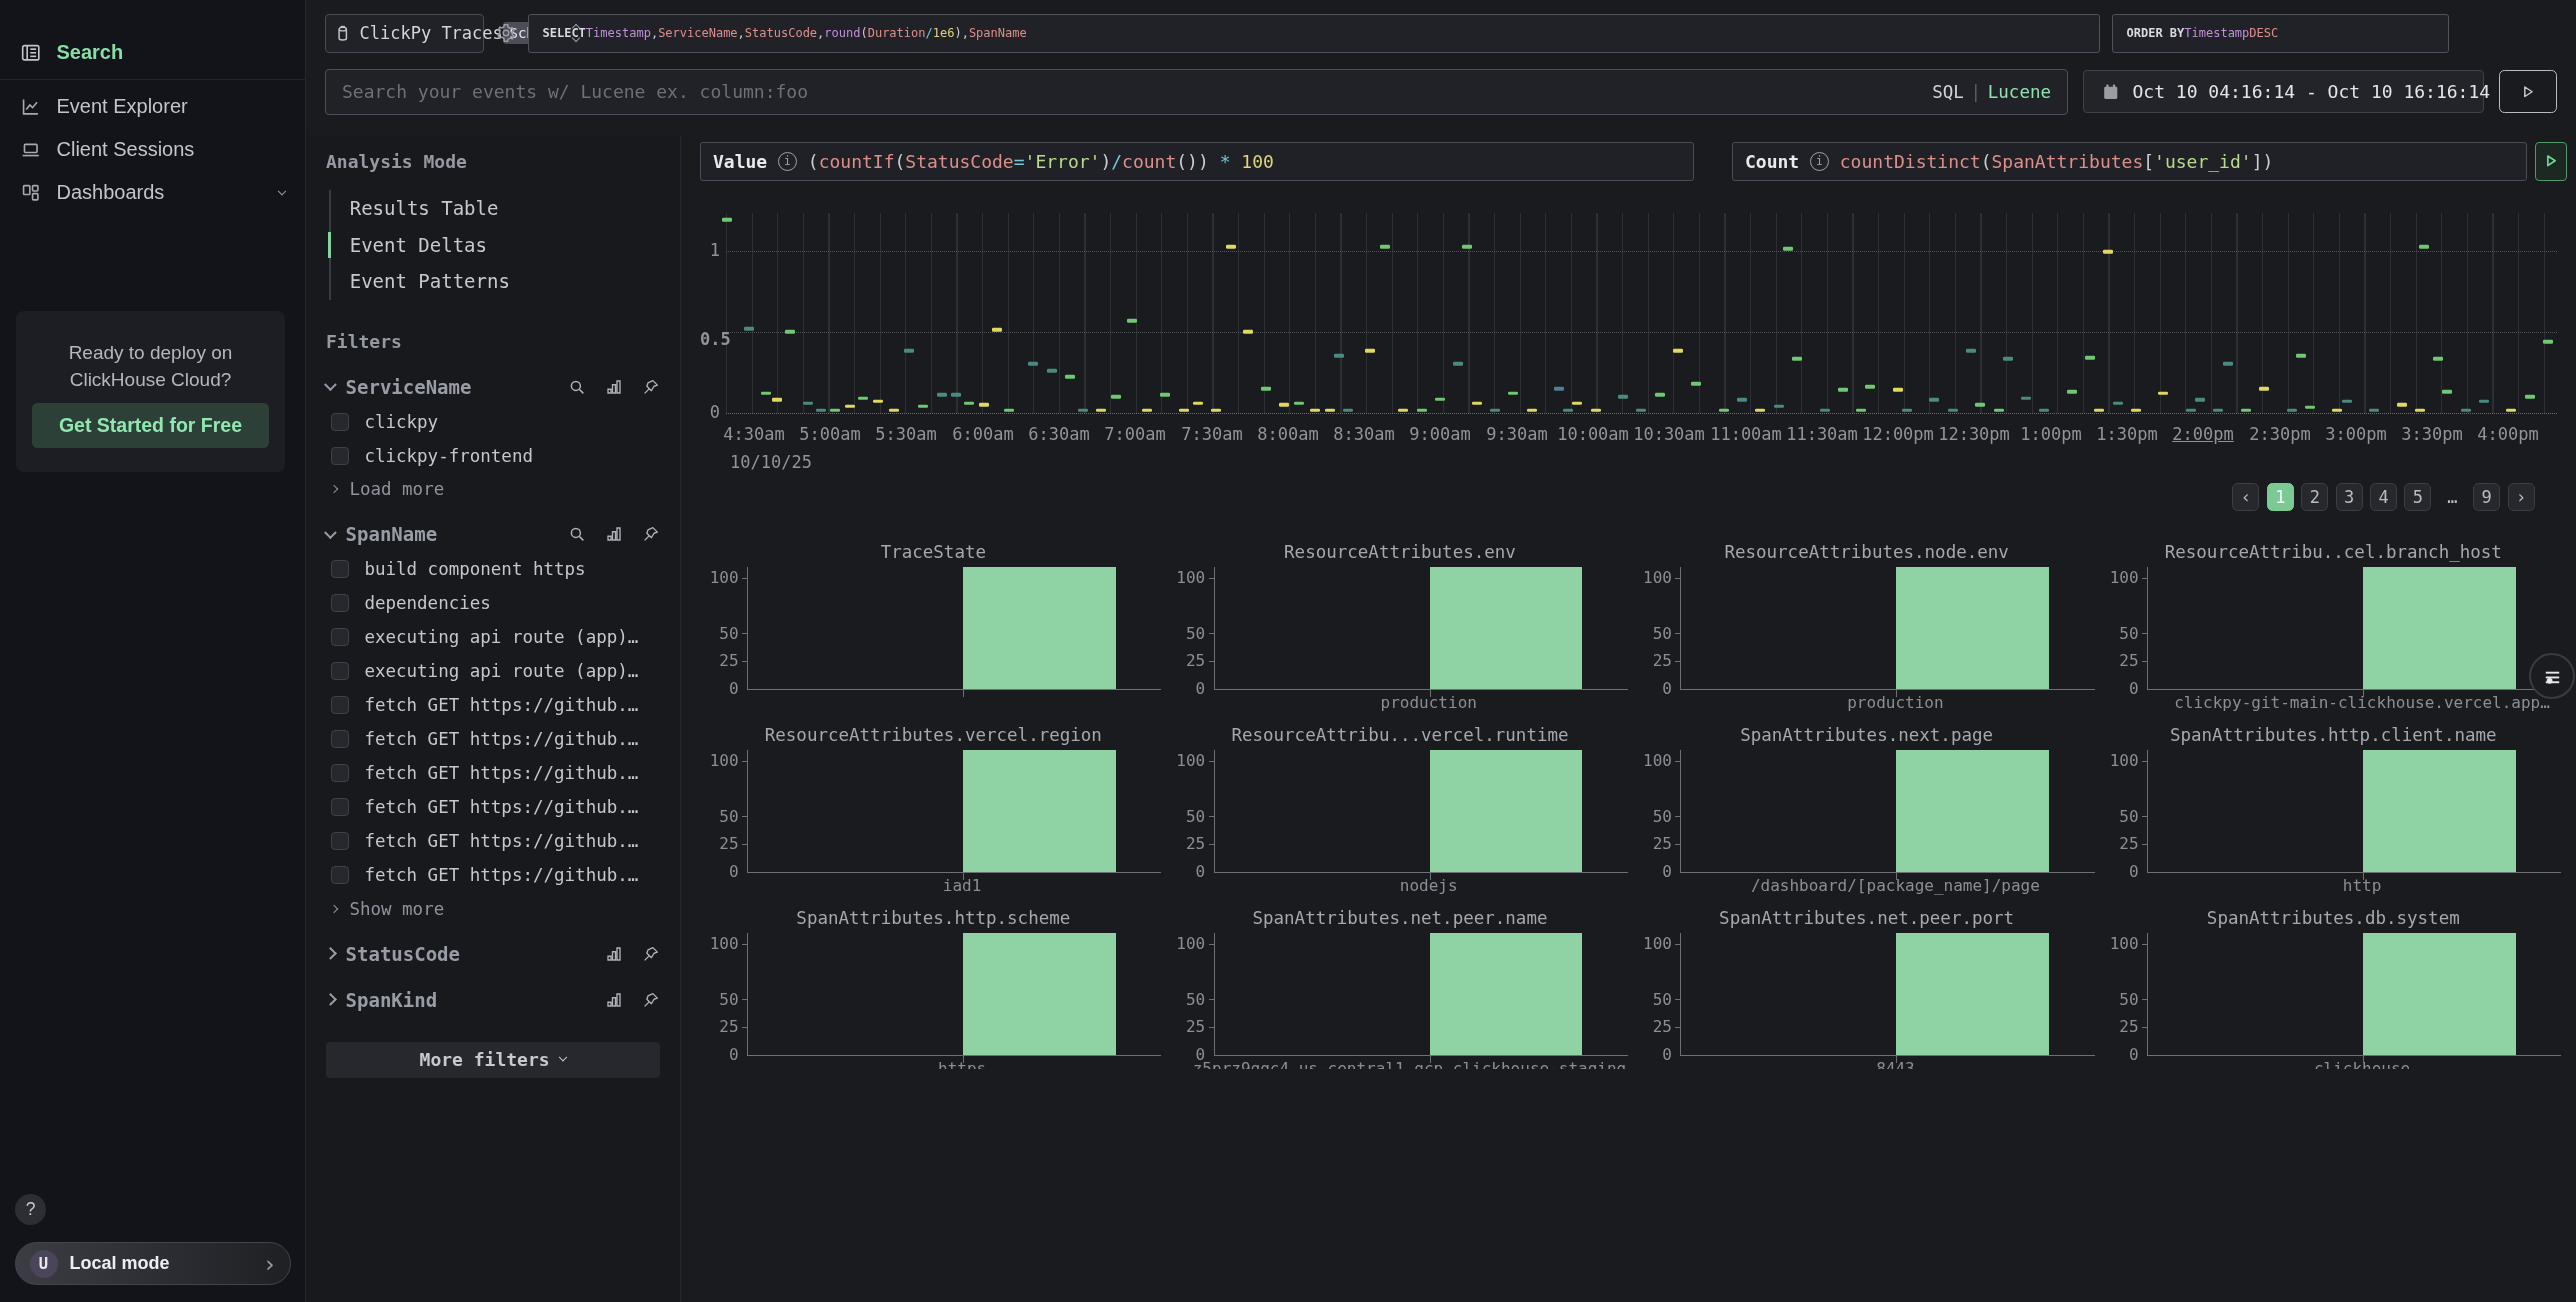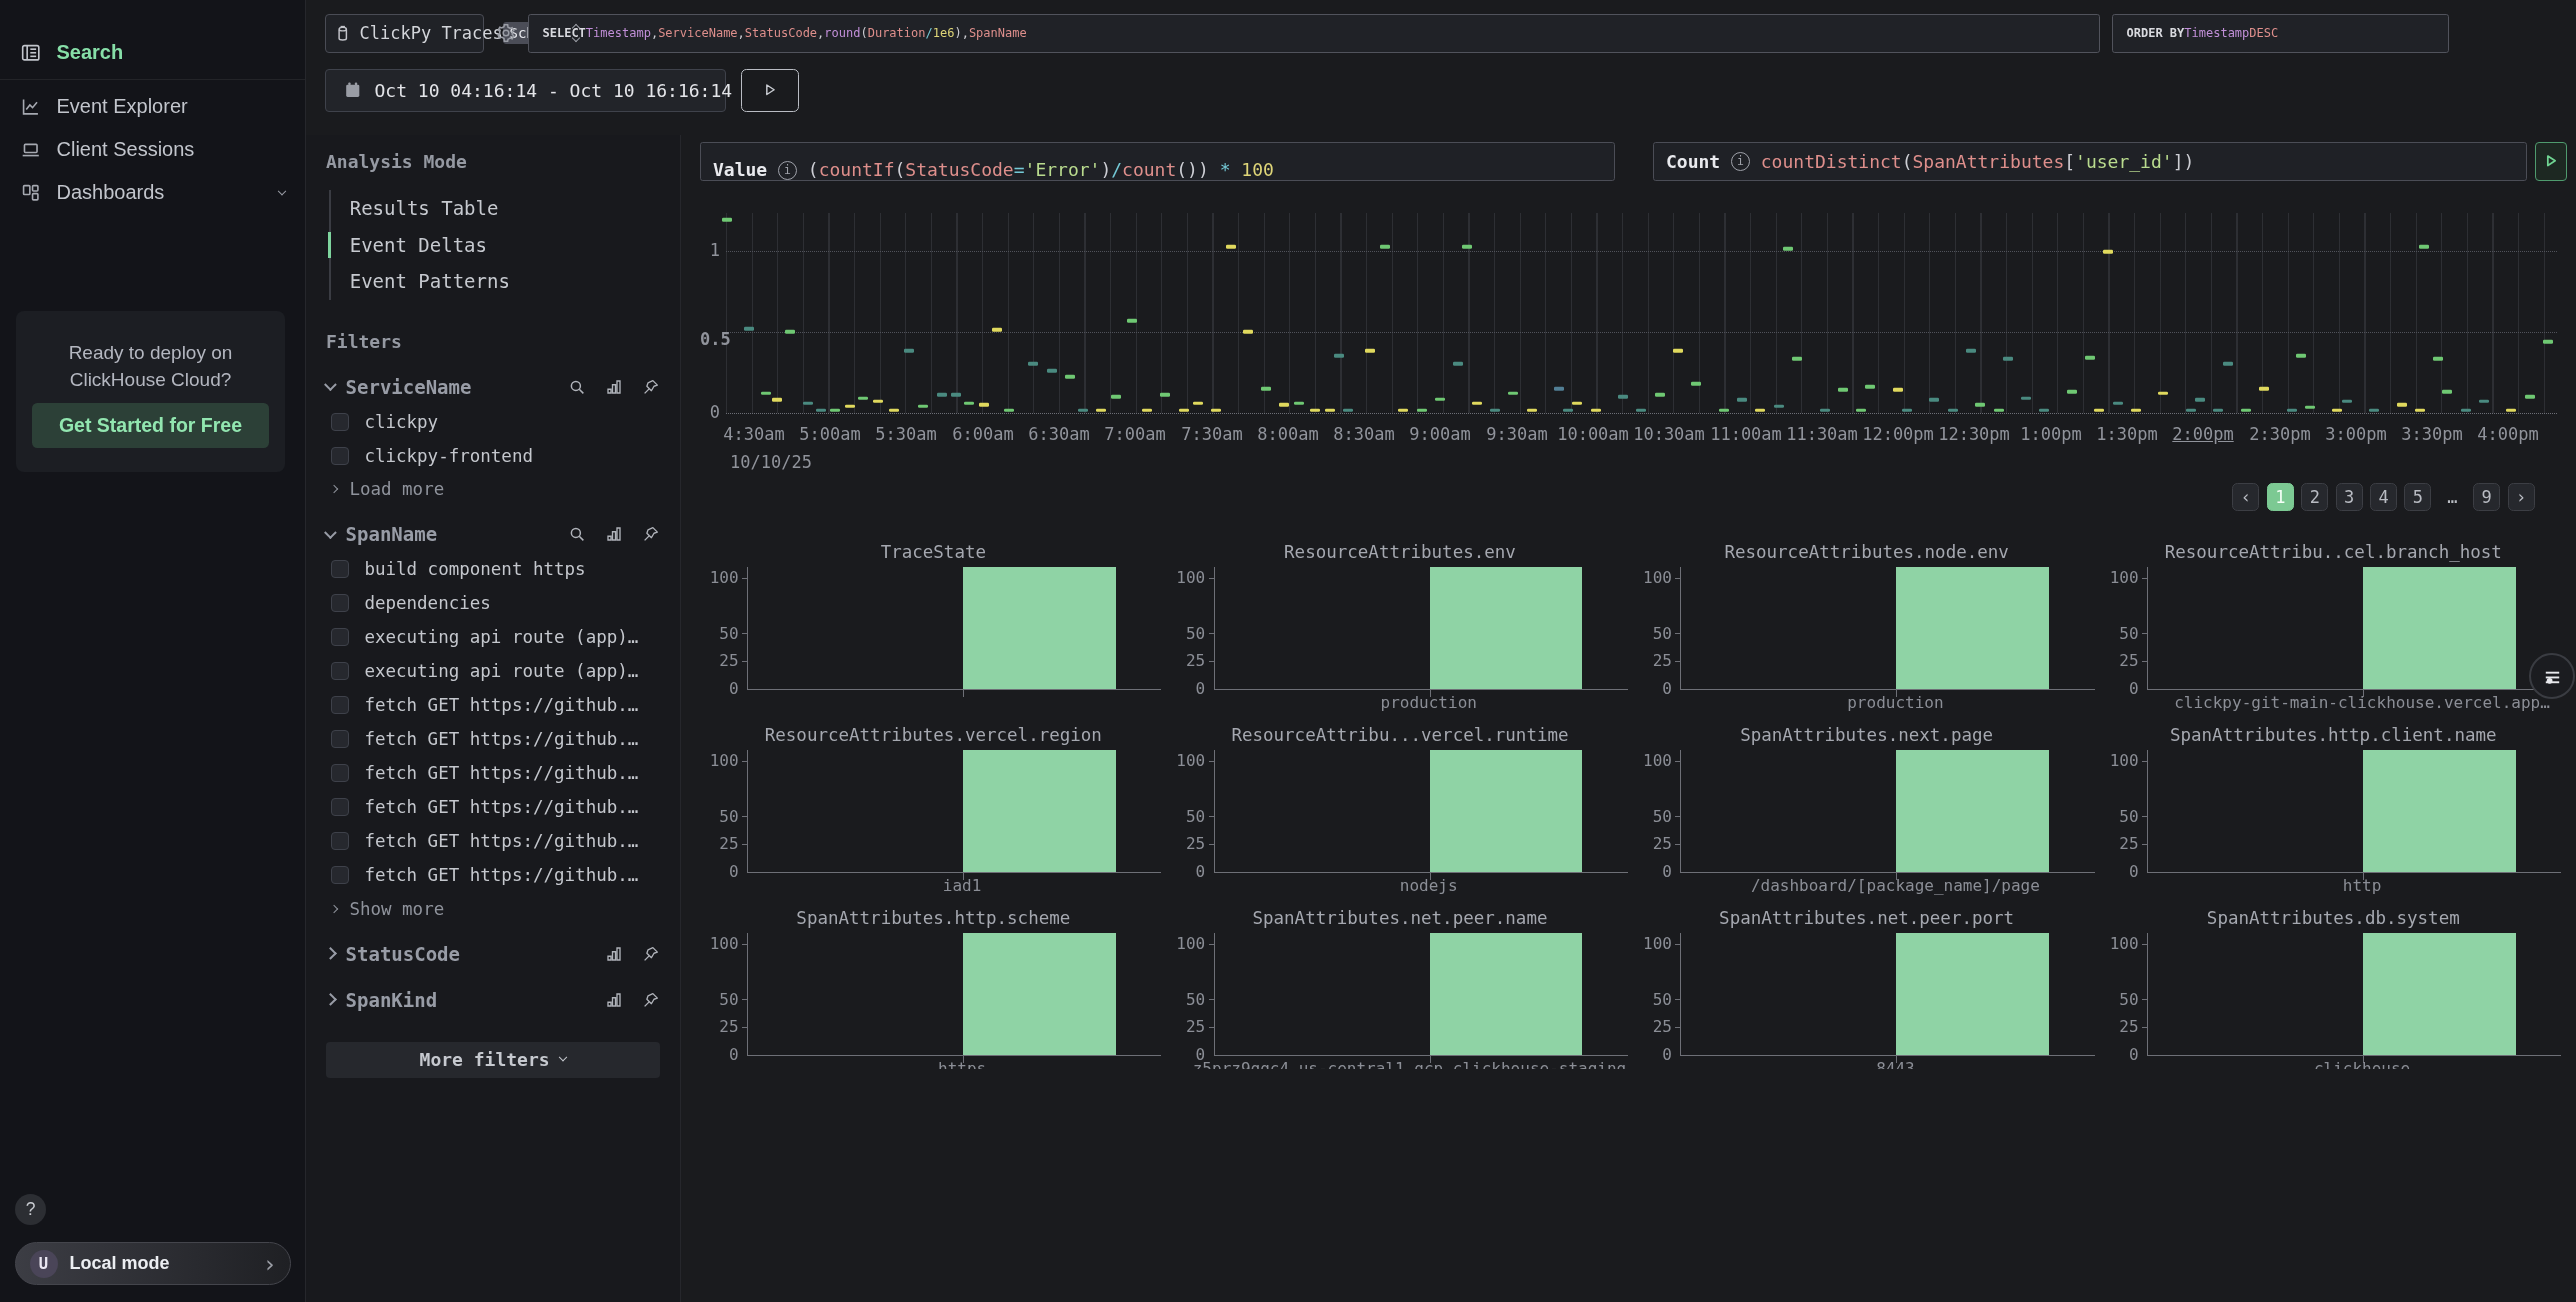--- a/index.html
+++ b/index.html
@@ -96,21 +96,21 @@
   .chev.right { transform:rotate(-45deg); }
   .chev.sm { width:6px; height:6px; border-width:1.3px; }
 
   
   .main { position:absolute; left:681px; top:135px; right:0; bottom:0; background:#1a1b1e;
     padding:6.7px 9.4px 0 19px; }
   .toolbar { display:flex; align-items:center; }
   .vbox { height:39px; background:#1f2126; border:0.7px solid #4b4d56; border-radius:2.7px;
     display:flex; align-items:center; padding:0 12px; gap:10.8px; font-size:18px;
     white-space:nowrap; overflow:hidden; }
-  .vbox.value { width:915px;align-items:flex-end; }
+  .vbox.value { width:994px; }
   .vbox.count { flex:1; margin-left:38px; }
   .vlabel { font-weight:bold; color:#e9eaee; }
   .info-icon { flex:none; width:19px; height:19px; border:1.3px solid #9fa2aa; border-radius:50%;
     color:#9fa2aa; font-size:11.4px; display:flex; align-items:center; justify-content:center; }
   .green-run { flex:none; width:32px; height:39px; margin-left:8px; border:1.3px solid #4f9b6e;
     border-radius:4px; background:#1d2822; display:flex; align-items:center; justify-content:center; cursor:pointer; }
 
   .tok-kw { color:#d9dadf; font-weight:bold; }
   .tok-id { color:#de8f8c; }
   .tok-fn { color:#c18fd8; }
@@ -265,20 +265,26 @@
         <span class="tok-pl">,</span>
         <span class="tok-id"> SpanName</span>
       </div>
     <div class="code-box orderby-box" id="orderby-code">
         <span class="tok-kw">ORDER BY</span>
         <span class="tok-fn"> Timestamp</span>
         <span class="tok-id"> DESC</span>
       </div>
   </div>
   <div class="row2">
+    <div class="search-box">
+      <span class="search-placeholder">Search your events w/ Lucene ex. column:foo</span>
+      <span class="mode-toggle">
+        <span class="mt-sql">SQL</span><span class="mt-sep">|</span><span class="mt-lucene">Lucene</span>
+      </span>
+    </div>
     <div class="date-box">
       <span class="icon">
         <svg width="17.5" height="17.5" viewBox="0 0 24 24" fill="#9a9da5">
             <rect x="3" y="5" width="18" height="17" rx="2"></rect>
             <rect x="6" y="2" width="3" height="5" rx="1"></rect>
             <rect x="15" y="2" width="3" height="5" rx="1"></rect>
           </svg>
       </span>
       <span>Oct 10 04:16:14 - Oct 10 16:16:14</span>
     </div>

